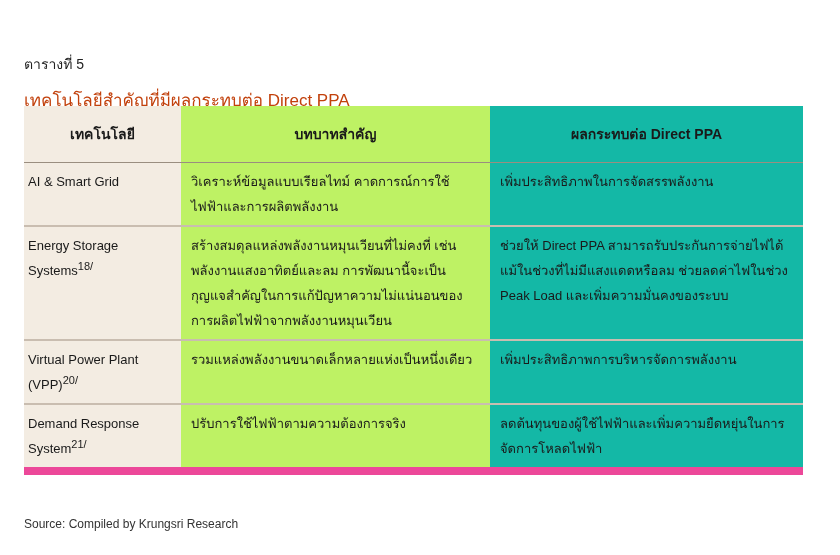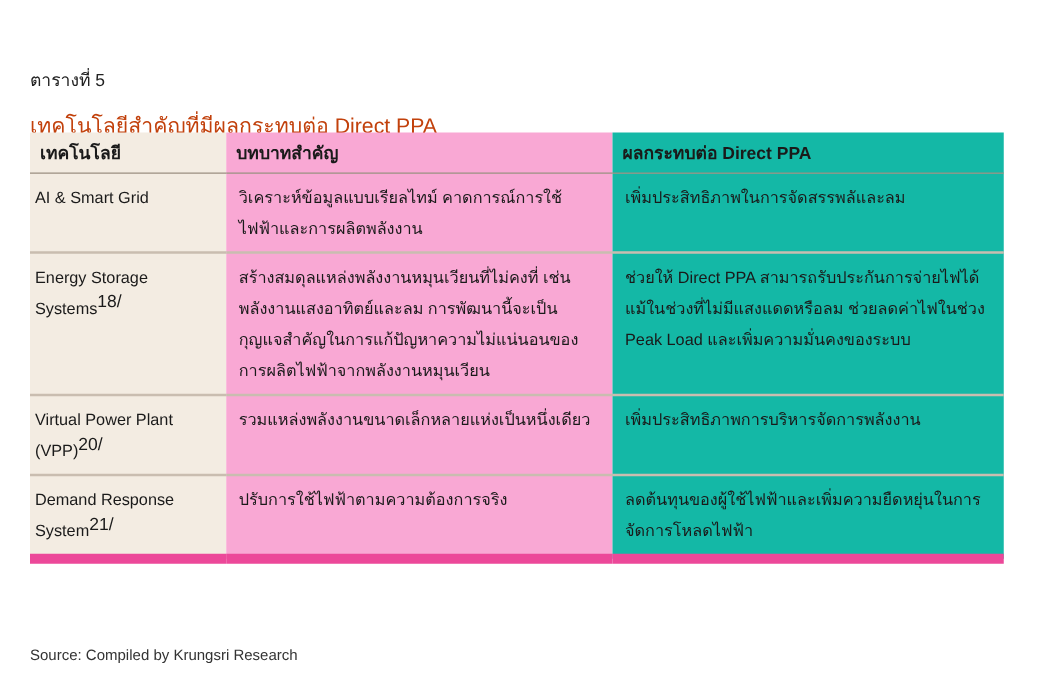--- a/index.html
+++ b/index.html
@@ -3,28 +3,28 @@
   <meta charset="utf-8">
   <style>
     html, body { margin: 0; padding: 0; background: #ffffff; }
     body { width: 840px; height: 555px; position: relative; overflow: hidden; font-family: "Liberation Sans", "DejaVu Sans", sans-serif; color: #1a1a1a; }
     .table-label { position: absolute; left: 24px; top: 10px; font-size: 14px; color: #222; margin-top: 43px; }
     .table-title { position: absolute; left: 24px; top: 46px; font-size: 17px; color: #c2410c; margin-top: 40px; }
     .tbl { position: absolute; left: 24px; top: 106px; width: 779px; border-collapse: collapse; table-layout: fixed; font-size: 13px; }
     .tbl col.c1 { width: 157px; }
     .tbl col.c2 { width: 309px; }
     .tbl col.c3 { width: 313px; }
-    .tbl th { height: 32px; font-weight: bold; font-size: 14px; text-align: left; vertical-align: middle; padding: 0 8px; border-bottom: 1.5px solid #9a8e80; }
+    .tbl th { height: 32px; font-weight: bold; font-size: 14px; text-align: center; vertical-align: middle; padding: 12px 8px; border-bottom: 1.5px solid #9a8e80; }
     .tbl td { vertical-align: top; padding: 6px 10px 6px 10px; line-height: 25px; border-bottom: 2px solid #c9bdb0; }
     .tbl tr.last td { border-bottom: 8px solid #ec4899; }
     .col-tech { background: #f3ece2; }
-    .col-role { background: #f9a8d4; }
+    .col-role { background: #bef264; }
     .col-impact { background: #14b8a6; }
     .tbl td.col-tech { padding-left: 4px; }
-    sup { font-size: 14px; vertical-align: super; line-height: 0; }
+    sup { font-size: 11px; vertical-align: super; line-height: 0; }
     .source { position: absolute; left: 24px; top: 517px; font-size: 12px; color: #333; }
   </style>
 </head>
 <body>
 
 <div class="table-label">ตารางที่ 5</div>
 <div class="table-title">เทคโนโลยีสำคัญที่มีผลกระทบต่อ Direct PPA</div>
 
 <table class="tbl">
   <colgroup>
@@ -36,21 +36,21 @@
     <tr>
       <th class="col-tech">เทคโนโลยี</th>
       <th class="col-role">บทบาทสำคัญ</th>
       <th class="col-impact">ผลกระทบต่อ Direct PPA</th>
     </tr>
   </thead>
   <tbody>
     <tr style="height:55px">
       <td class="col-tech"><span>AI &amp; Smart Grid</span></td>
       <td class="col-role">วิเคราะห์ข้อมูลแบบเรียลไทม์ คาดการณ์การใช้ไฟฟ้าและการผลิตพลังงาน</td>
-      <td class="col-impact">เพิ่มประสิทธิภาพในการจัดสรรพลัและลม</td>
+      <td class="col-impact">เพิ่มประสิทธิภาพในการจัดสรรพลังงาน</td>
     </tr>
     <tr style="height:105px">
       <td class="col-tech"><span>Energy Storage Systems</span><sup>18/</sup></td>
       <td class="col-role">สร้างสมดุลแหล่งพลังงานหมุนเวียนที่ไม่คงที่ เช่น พลังงานแสงอาทิตย์และลม การพัฒนานี้จะเป็นกุญแจสำคัญในการแก้ปัญหาความไม่แน่นอนของการผลิตไฟฟ้าจากพลังงานหมุนเวียน</td>
       <td class="col-impact">ช่วยให้ Direct PPA สามารถรับประกันการจ่ายไฟได้แม้ในช่วงที่ไม่มีแสงแดดหรือลม ช่วยลดค่าไฟในช่วง Peak Load และเพิ่มความมั่นคงของระบบ</td>
     </tr>
     <tr style="height:50px">
       <td class="col-tech"><span>Virtual Power Plant (VPP)</span><sup>20/</sup></td>
       <td class="col-role">รวมแหล่งพลังงานขนาดเล็กหลายแห่งเป็นหนึ่งเดียว</td>
       <td class="col-impact">เพิ่มประสิทธิภาพการบริหารจัดการพลังงาน</td>

